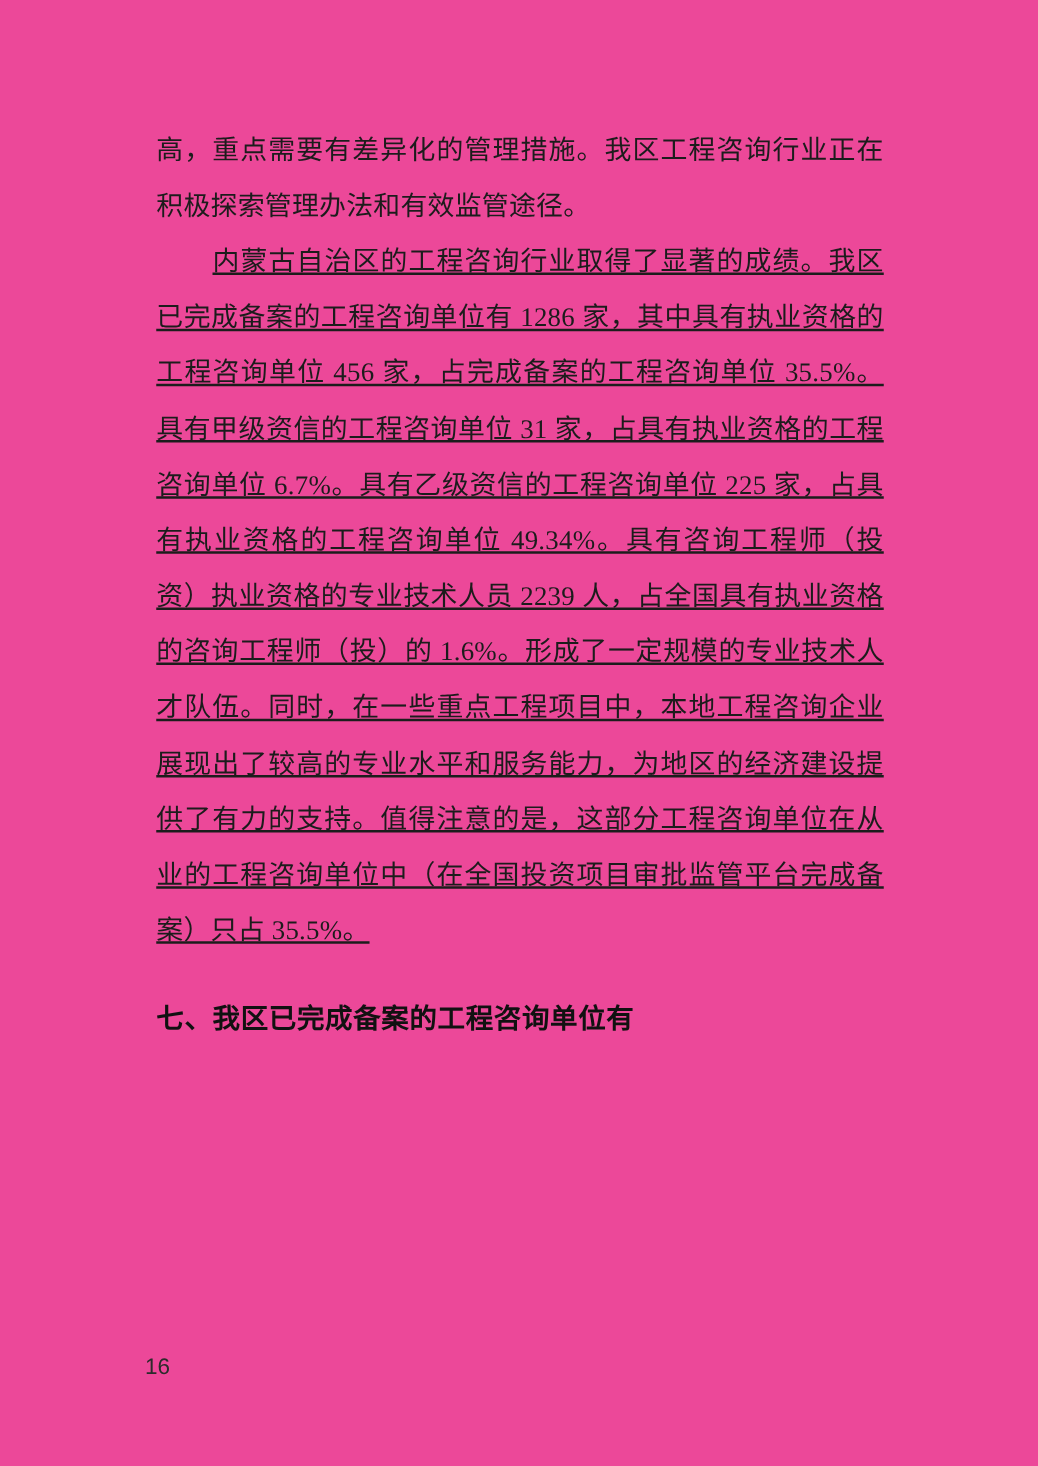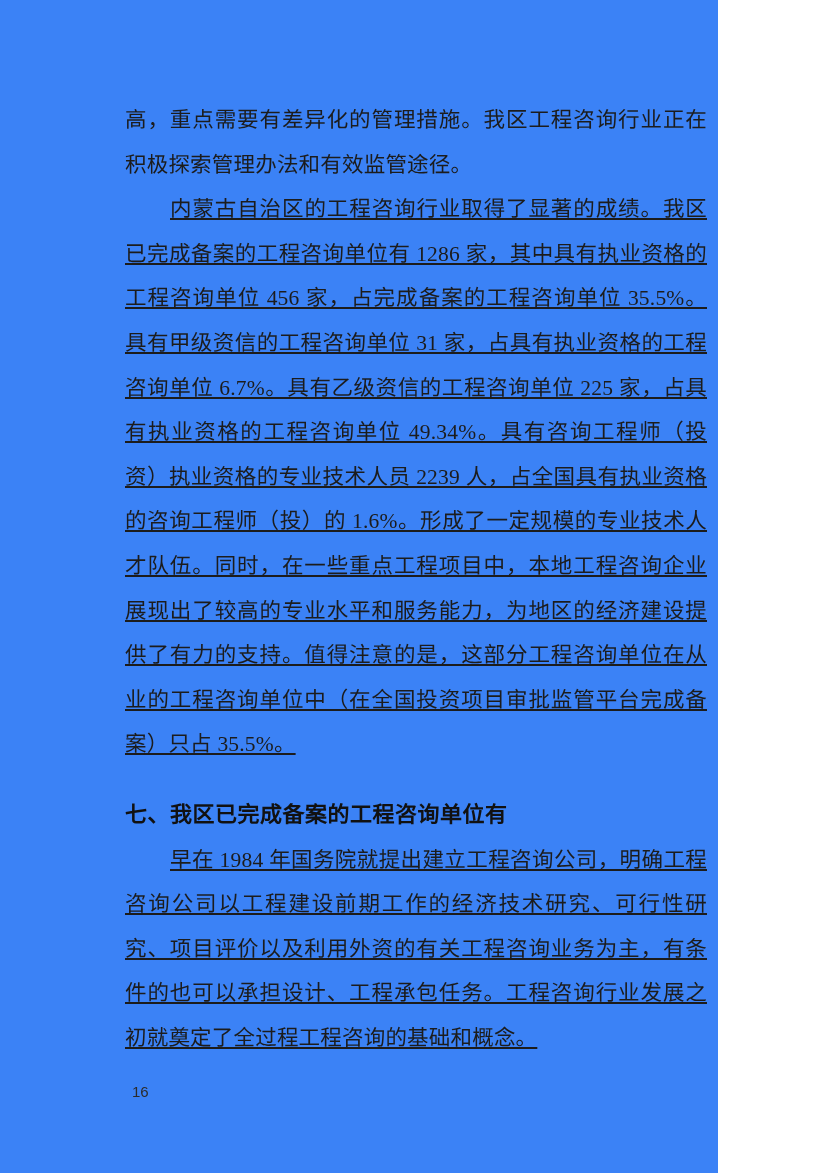--- a/index.html
+++ b/index.html
@@ -2,23 +2,23 @@
 <html lang="zh-CN"><head>
 <meta charset="utf-8">
 <style>
   html, body {
     margin: 0;
     padding: 0;
     background: #ffffff;
   }
   .page {
     position: relative;
-    width: 718px;
+    width: 830px;
     height: 1173px;
-    background: #3b82f6;
+    background: #ec4899;
     overflow: hidden;
     font-family: "Liberation Serif", "DejaVu Serif", serif;
   }
   .content {
     position: absolute;
     left: 125px;
     top: 98px;
     width: 582px;
   }
   p.body-para {
@@ -39,31 +39,30 @@
     margin: 26px 0 0 0;
     font-family: "Liberation Sans", "DejaVu Sans", sans-serif;
     font-weight: bold;
     font-size: 22px;
     line-height: 44.6px;
     color: #111111;
     letter-spacing: 0.5px;
   }
   .page-footer {
     position: absolute;
-    left: 132px;
+    left: 116px;
     top: 1083px;
     font-family: "Liberation Sans", "DejaVu Sans", sans-serif;
-    font-size: 15px;
+    font-size: 18px;
     color: #2b2b2b;
   }
 </style>
 </head>
 <body>
 
 <div class="page">
   <div class="content">
     <p class="body-para">高，重点需要有差异化的管理措施。我区工程咨询行业正在积极探索管理办法和有效监管途径。</p>
     <p class="body-para indent">内蒙古自治区的工程咨询行业取得了显著的成绩。我区已完成备案的工程咨询单位有 1286 家，其中具有执业资格的工程咨询单位 456 家，占完成备案的工程咨询单位 35.5%。具有甲级资信的工程咨询单位 31 家，占具有执业资格的工程咨询单位 6.7%。具有乙级资信的工程咨询单位 225 家，占具有执业资格的工程咨询单位 49.34%。具有咨询工程师（投资）执业资格的专业技术人员 2239 人，占全国具有执业资格的咨询工程师（投）的 1.6%。形成了一定规模的专业技术人才队伍。同时，在一些重点工程项目中，本地工程咨询企业展现出了较高的专业水平和服务能力，为地区的经济建设提供了有力的支持。值得注意的是，这部分工程咨询单位在从业的工程咨询单位中（在全国投资项目审批监管平台完成备案）只占 35.5%。</p>
     <h2 class="section-heading">七、我区已完成备案的工程咨询单位有</h2>
-    <p class="body-para indent">早在 1984 年国务院就提出建立工程咨询公司，明确工程咨询公司以工程建设前期工作的经济技术研究、可行性研究、项目评价以及利用外资的有关工程咨询业务为主，有条件的也可以承担设计、工程承包任务。工程咨询行业发展之初就奠定了全过程工程咨询的基础和概念。</p>
   </div>
   <div class="page-footer">16</div>
 </div>
 
 </body></html>

